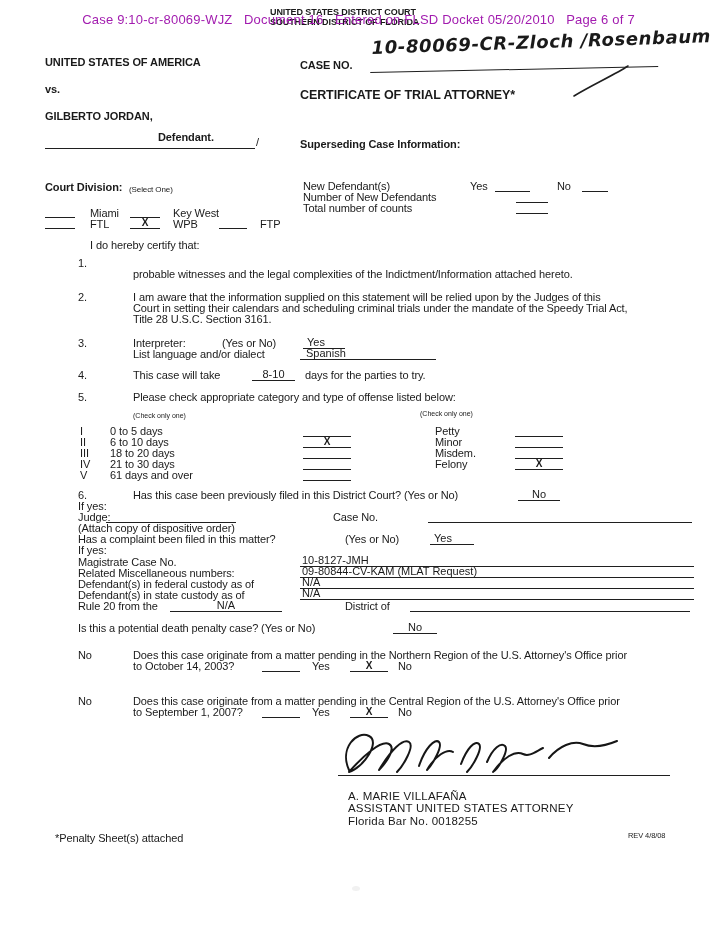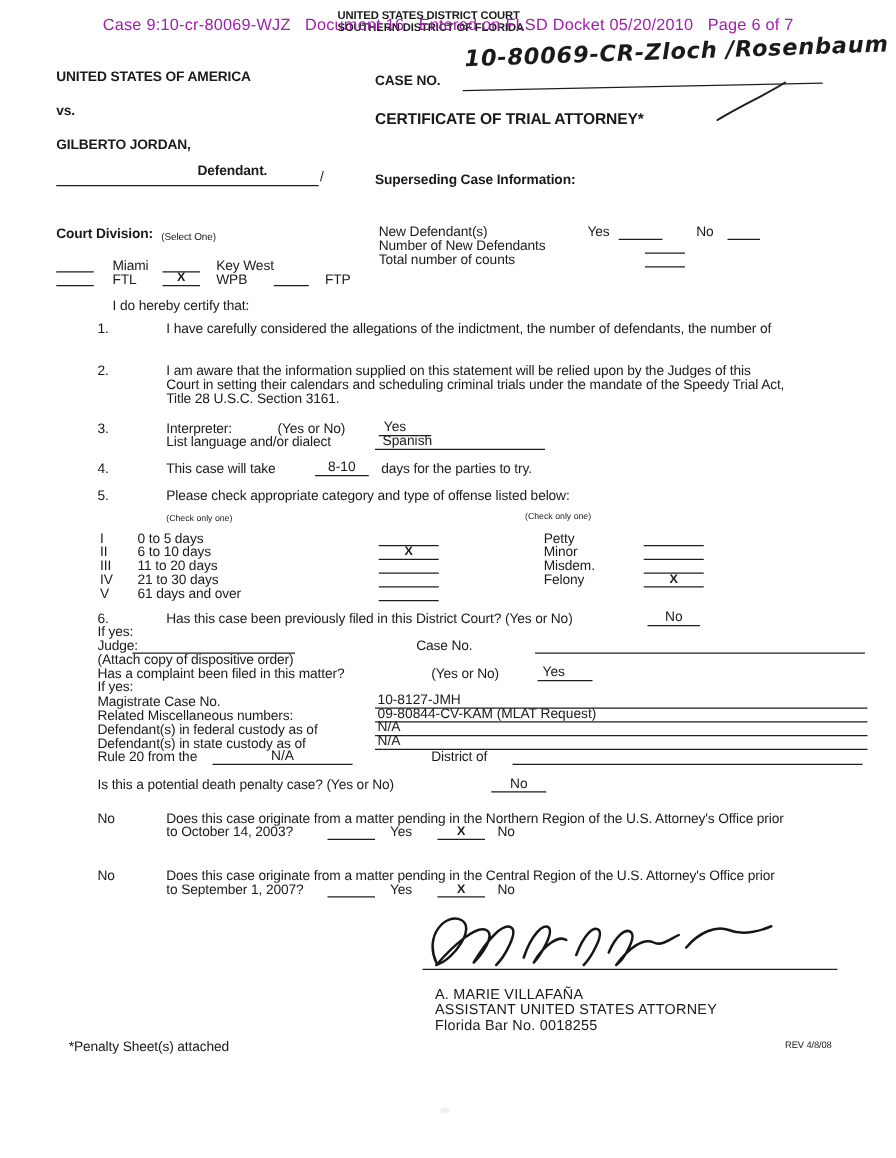--- a/index.html
+++ b/index.html
@@ -81,21 +81,21 @@
       <span class="mk"></span>
     </span>
   <span class="t" style="left:303px;top:192px">Number of New Defendants</span>
   <span class="bl" style="left:516px;top:191px;width:32px"></span>
   <span class="t" style="left:303px;top:203px">Total number of counts</span>
   <span class="bl" style="left:516px;top:202px;width:32px"></span>
 
   <span class="t" style="left:90px;top:240px">I do hereby certify that:</span>
 
   <span class="t" style="left:78px;top:258px">1.</span>
-  <span class="t" style="left:133px;top:258px">I have carefully considered the allegations of the indictment, the number of defendants, the number of</span>
+  <span class="t" style="left:133px;top:269px">probable witnesses and the legal complexities of the Indictment/Information attached hereto.</span>
 
   <span class="t" style="left:78px;top:292px">2.</span>
   <span class="t" style="left:133px;top:292px">I am aware that the information supplied on this statement will be relied upon by the Judges of this</span>
   <span class="t" style="left:133px;top:303px">Court in setting their calendars and scheduling criminal trials under the mandate of the Speedy Trial Act,</span>
   <span class="t" style="left:133px;top:314px">Title 28 U.S.C. Section 3161.</span>
 
   <span class="t" style="left:78px;top:338px">3.</span>
   <span class="t" style="left:133px;top:338px">Interpreter:</span>
   <span class="t" style="left:222px;top:338px">(Yes or No)</span>
   <span class="ans" style="left:303px;top:336px;width:38px;text-align:left;padding-left:4px">Yes</span>
@@ -126,21 +126,21 @@
   <span class="t" style="left:110px;top:437px">6  to 10 days</span>
   <span class="bl" style="left:303px;top:436px;width:48px">
       <span class="mk">X</span>
     </span>
   <span class="t" style="left:435px;top:437px">Minor</span>
   <span class="bl" style="left:515px;top:436px;width:48px">
       <span class="mk"></span>
     </span>
 
   <span class="t" style="left:80px;top:448px">III</span>
-  <span class="t" style="left:110px;top:448px">11 to 20 days</span>
+  <span class="t" style="left:110px;top:448px">18 to 20 days</span>
   <span class="bl" style="left:303px;top:447px;width:48px">
       <span class="mk"></span>
     </span>
   <span class="t" style="left:435px;top:448px">Misdem.</span>
   <span class="bl" style="left:515px;top:447px;width:48px">
       <span class="mk"></span>
     </span>
 
   <span class="t" style="left:80px;top:459px">IV</span>
   <span class="t" style="left:110px;top:459px">21 to 30 days</span>

